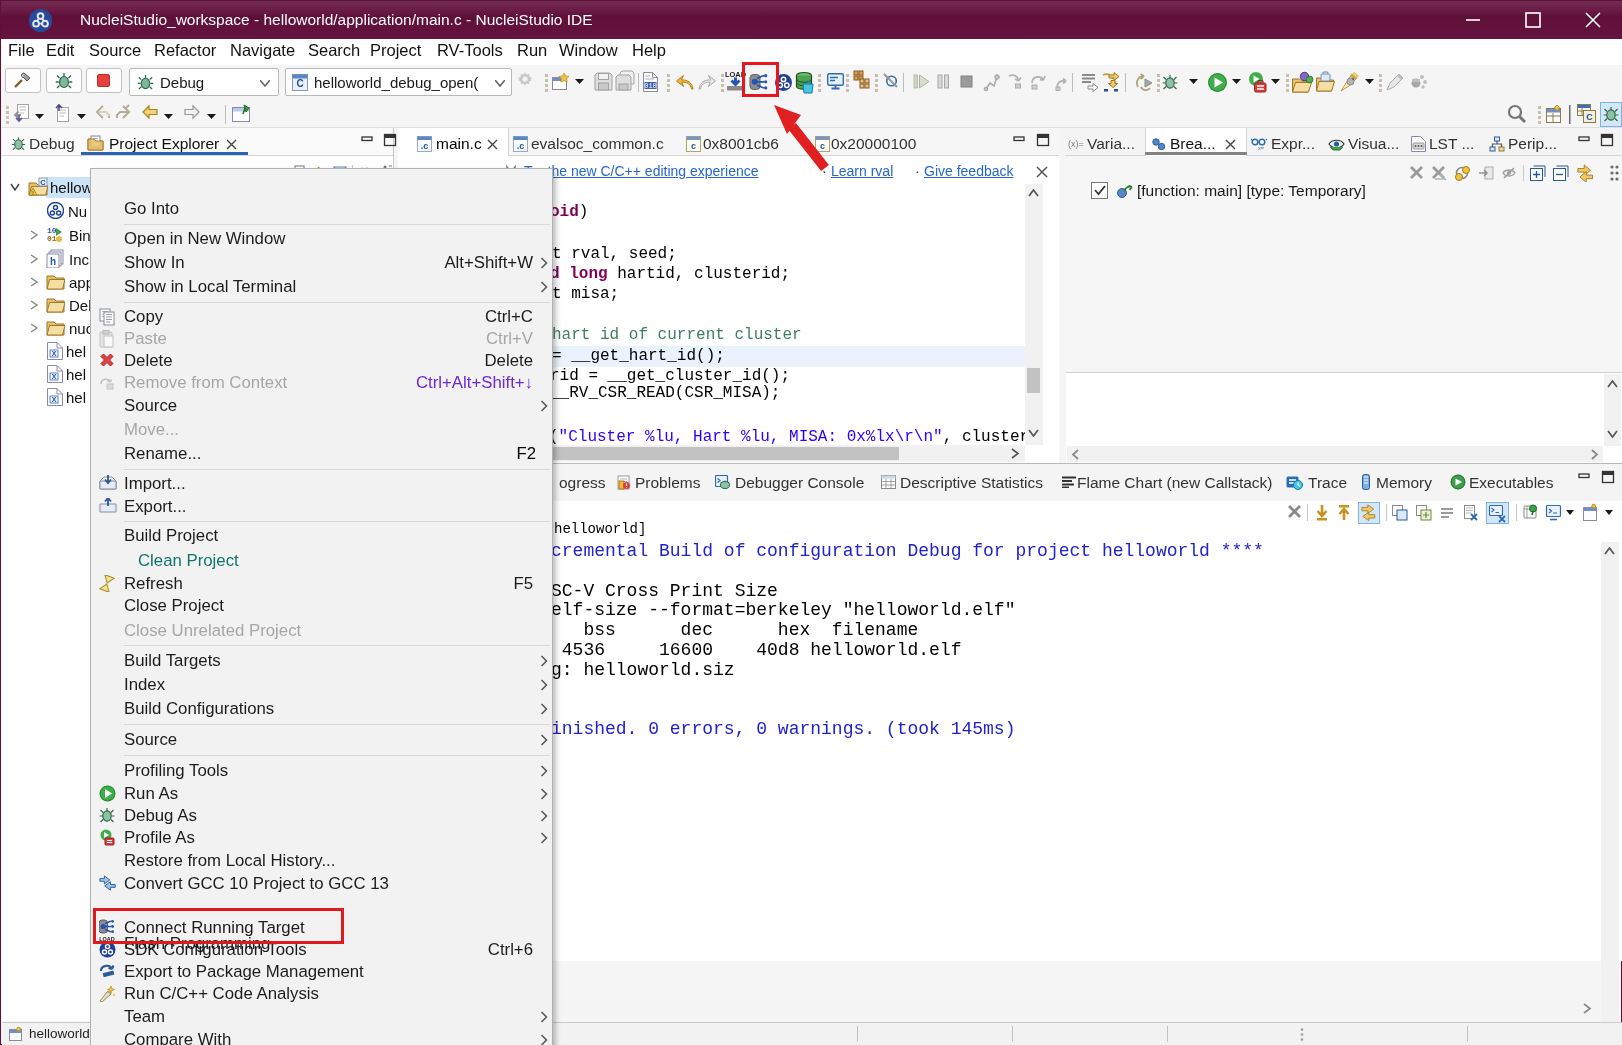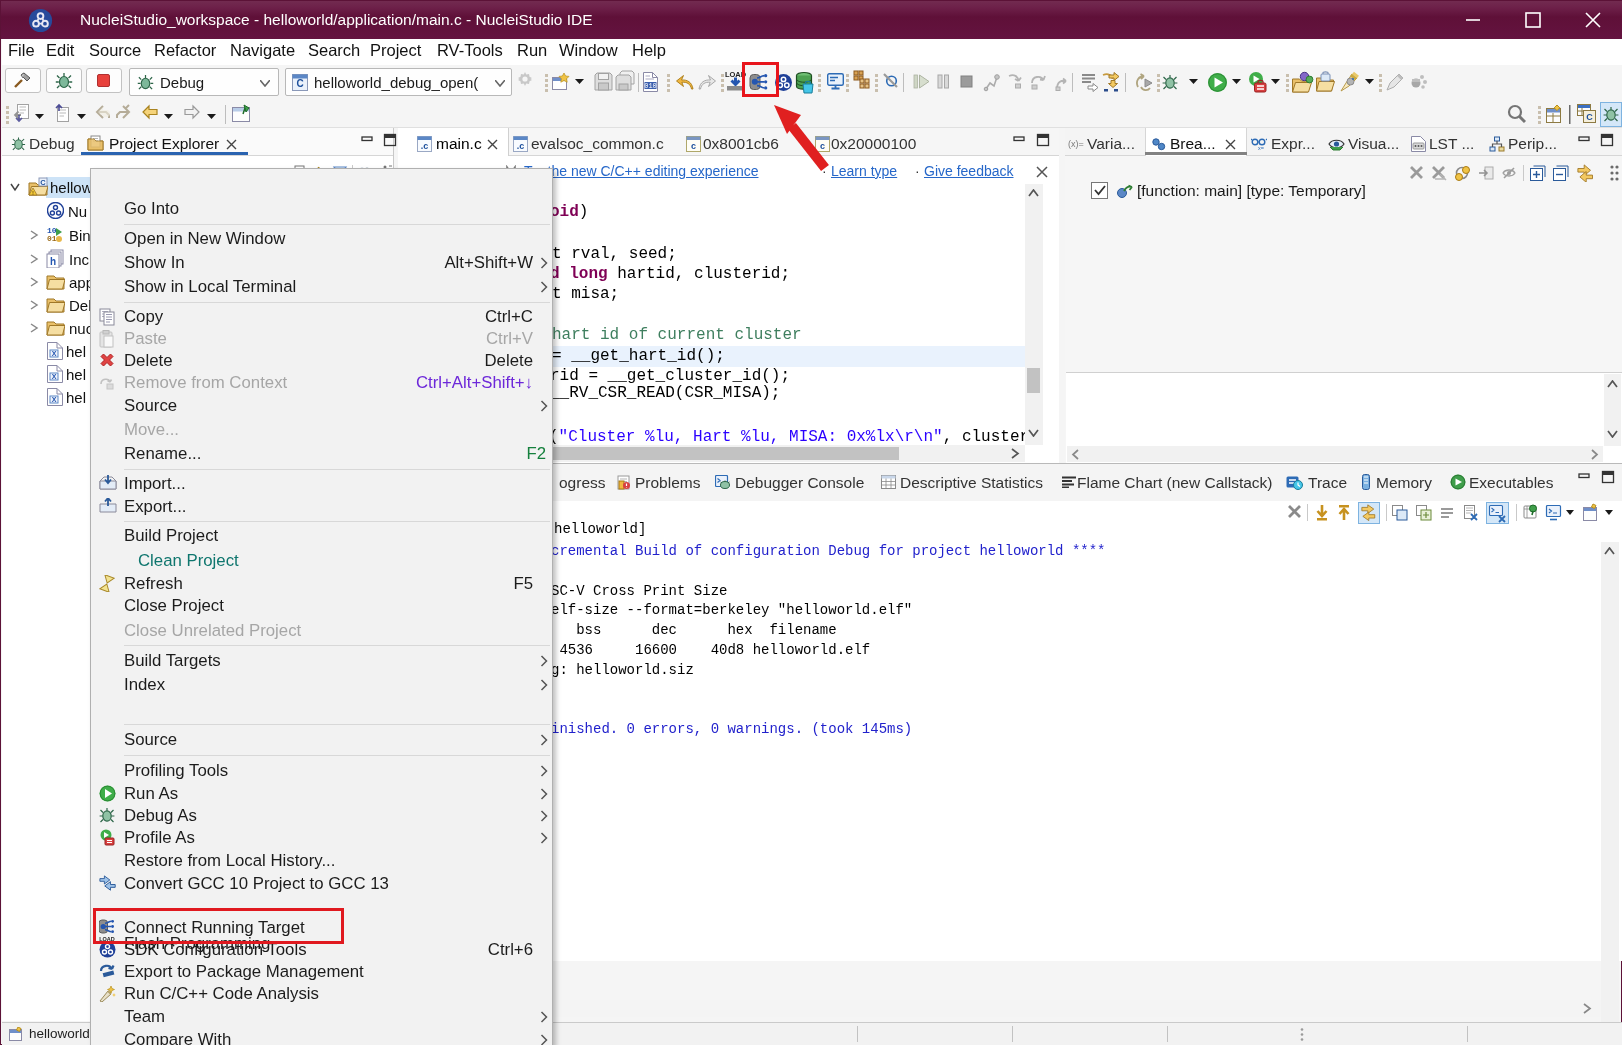--- a/index.html
+++ b/index.html
@@ -595,21 +595,21 @@
         </svg>
     </div>
 
     <div style="position:absolute;left:0;top:31px;width:661px;height:25px;background:#fff;font-size:14px">
       <svg style="position:absolute;left:108px;top:6px" width="14" height="14" viewBox="0 0 14 14">
           <path d="M1 12 V2 L5 8 L9 2 V12" stroke="#7a7a7a" stroke-width="1.6" fill="none"></path>
           <path d="M11 5 V12 M8.5 9.5 L11 12.5 L13.5 9.5" stroke="#2d6bb5" stroke-width="1.4" fill="none"></path>
         </svg>
       <span style="position:absolute;left:126px;top:4px;color:#2667c9;text-decoration:underline">Try the new C/C++ editing experience</span>
       <span style="position:absolute;left:424px;top:4px;color:#333">·</span>
-      <span style="position:absolute;left:433px;top:4px;color:#2667c9;text-decoration:underline">Learn type</span>
+      <span style="position:absolute;left:433px;top:4px;color:#2667c9;text-decoration:underline">Learn rval</span>
       <span style="position:absolute;left:517px;top:4px;color:#333">·</span>
       <span style="position:absolute;left:526px;top:4px;color:#2667c9;text-decoration:underline">Give feedback</span>
       <svg style="position:absolute;left:638px;top:7px" width="12" height="12">
           <path d="M1 1 L11 11 M11 1 L1 11" stroke="#555" stroke-width="1.5"></path>
         </svg>
     </div>
 
     <div class="mono" style="position:absolute;left:0;top:56px;width:627px;height:261px;background:#fff;overflow:hidden;font-size:16px;line-height:20px;color:#000;white-space:pre">
       <div style="position:absolute;left:0;top:162px;width:627px;height:21px;background:#e9f2fd"></div>
       <div style="position:absolute;left:152px;top:18px"><b style="color:#7f0055">oid</b>)</div>
@@ -885,21 +885,21 @@
       <path d="M283 10 L291 10 L287 15 Z" fill="#1a1a1a"></path>
       <g transform="translate(300,4)">
         <rect x="0.5" y="3.5" width="13" height="13" fill="#fdfdfd" stroke="#8a8aa6"></rect>
         <rect x="1" y="4" width="12" height="3" fill="#6f8fc9"></rect>
         <path d="M10 0 L13 1.5 L11.5 4.5 L8.5 3 Z" fill="#f0c345" stroke="#b8901d"></path>
       </g>
       <path d="M322 10 L330 10 L326 15 Z" fill="#1a1a1a"></path>
     </svg>
     <div class="mono" style="position:absolute;left:156px;top:57px;width:1044px;height:20px;font-size:14px;color:#000;white-space:pre">helloworld]</div>
 
-    <div class="mono" style="position:absolute;left:153px;top:78px;width:1047px;height:480px;overflow:hidden;font-size:14px;line-height:19.8px;color:#000;white-space:pre"><span style="color:#2222cc">cremental Build of configuration Debug for project helloworld ****</span>
+    <div class="mono" style="position:absolute;left:153px;top:78px;width:1047px;height:480px;overflow:hidden;font-size:18px;line-height:19.8px;color:#000;white-space:pre"><span style="color:#2222cc">cremental Build of configuration Debug for project helloworld ****</span>
 
 SC-V Cross Print Size
 elf-size --format=berkeley "helloworld.elf"
    bss      dec      hex  filename
  4536     16600    40d8 helloworld.elf
 g: helloworld.siz
 
 
 <span style="color:#2222cc">inished. 0 errors, 0 warnings. (took 145ms)</span></div>
 
@@ -993,21 +993,21 @@
         <span style="position:absolute;left:33px;color:#1c1c1c;white-space:nowrap">Source</span>
         <svg style="position:absolute;right:6px;top:5px" width="8" height="12">
           <path d="M1.5 1 L6.5 6 L1.5 11" fill="none" stroke="#555" stroke-width="1.5"></path>
         </svg>
       </div>
   <div style="position:absolute;left:0;top:250px;width:463px;height:22px;line-height:22px">
         <span style="position:absolute;left:33px;color:#a6a6a6;white-space:nowrap">Move...</span>
       </div>
   <div style="position:absolute;left:0;top:274px;width:463px;height:22px;line-height:22px">
         <span style="position:absolute;left:33px;color:#1c1c1c;white-space:nowrap">Rename...</span>
-        <span style="position:absolute;right:8px;color:#15803d;white-space:nowrap">F2</span>
+        <span style="position:absolute;right:18px;color:#000000;white-space:nowrap">F2</span>
       </div>
   <div style="position:absolute;left:33px;right:2px;top:300px;height:1px;background:#d8d8d8"></div>
   <div style="position:absolute;left:0;top:304px;width:463px;height:22px;line-height:22px">
         <svg class="mi" style="left:8px;top:2px" width="18" height="16" viewBox="0 0 18 16">
           <path d="M1 6 L5 2 H13 L17 6 V14 H1 Z" fill="none" stroke="#8a8a9a"></path>
           <path d="M1 6 H17 V14 H1 Z" fill="#e3ecf7" stroke="#8a8a9a"></path>
           <path d="M9 0 V7 M6 4.5 L9 8 L12 4.5" stroke="#2a5a9a" stroke-width="1.8" fill="none"></path>
         </svg>
         <span style="position:absolute;left:33px;color:#1c1c1c;white-space:nowrap">Import...</span>
       </div>
@@ -1040,20 +1040,26 @@
       </div>
   <div style="position:absolute;left:33px;right:2px;top:476px;height:1px;background:#d8d8d8"></div>
   <div style="position:absolute;left:0;top:481px;width:463px;height:22px;line-height:22px">
         <span style="position:absolute;left:33px;color:#1c1c1c;white-space:nowrap">Build Targets</span>
         <svg style="position:absolute;right:6px;top:5px" width="8" height="12">
           <path d="M1.5 1 L6.5 6 L1.5 11" fill="none" stroke="#555" stroke-width="1.5"></path>
         </svg>
       </div>
   <div style="position:absolute;left:0;top:505px;width:463px;height:22px;line-height:22px">
         <span style="position:absolute;left:33px;color:#1c1c1c;white-space:nowrap">Index</span>
+        <svg style="position:absolute;right:6px;top:5px" width="8" height="12">
+          <path d="M1.5 1 L6.5 6 L1.5 11" fill="none" stroke="#555" stroke-width="1.5"></path>
+        </svg>
+      </div>
+  <div style="position:absolute;left:0;top:529px;width:463px;height:22px;line-height:22px">
+        <span style="position:absolute;left:33px;color:#1c1c1c;white-space:nowrap">Build Configurations</span>
         <svg style="position:absolute;right:6px;top:5px" width="8" height="12">
           <path d="M1.5 1 L6.5 6 L1.5 11" fill="none" stroke="#555" stroke-width="1.5"></path>
         </svg>
       </div>
   <div style="position:absolute;left:33px;right:2px;top:555px;height:1px;background:#d8d8d8"></div>
   <div style="position:absolute;left:0;top:560px;width:463px;height:22px;line-height:22px">
         <span style="position:absolute;left:33px;color:#1c1c1c;white-space:nowrap">Source</span>
         <svg style="position:absolute;right:6px;top:5px" width="8" height="12">
           <path d="M1.5 1 L6.5 6 L1.5 11" fill="none" stroke="#555" stroke-width="1.5"></path>
         </svg>

